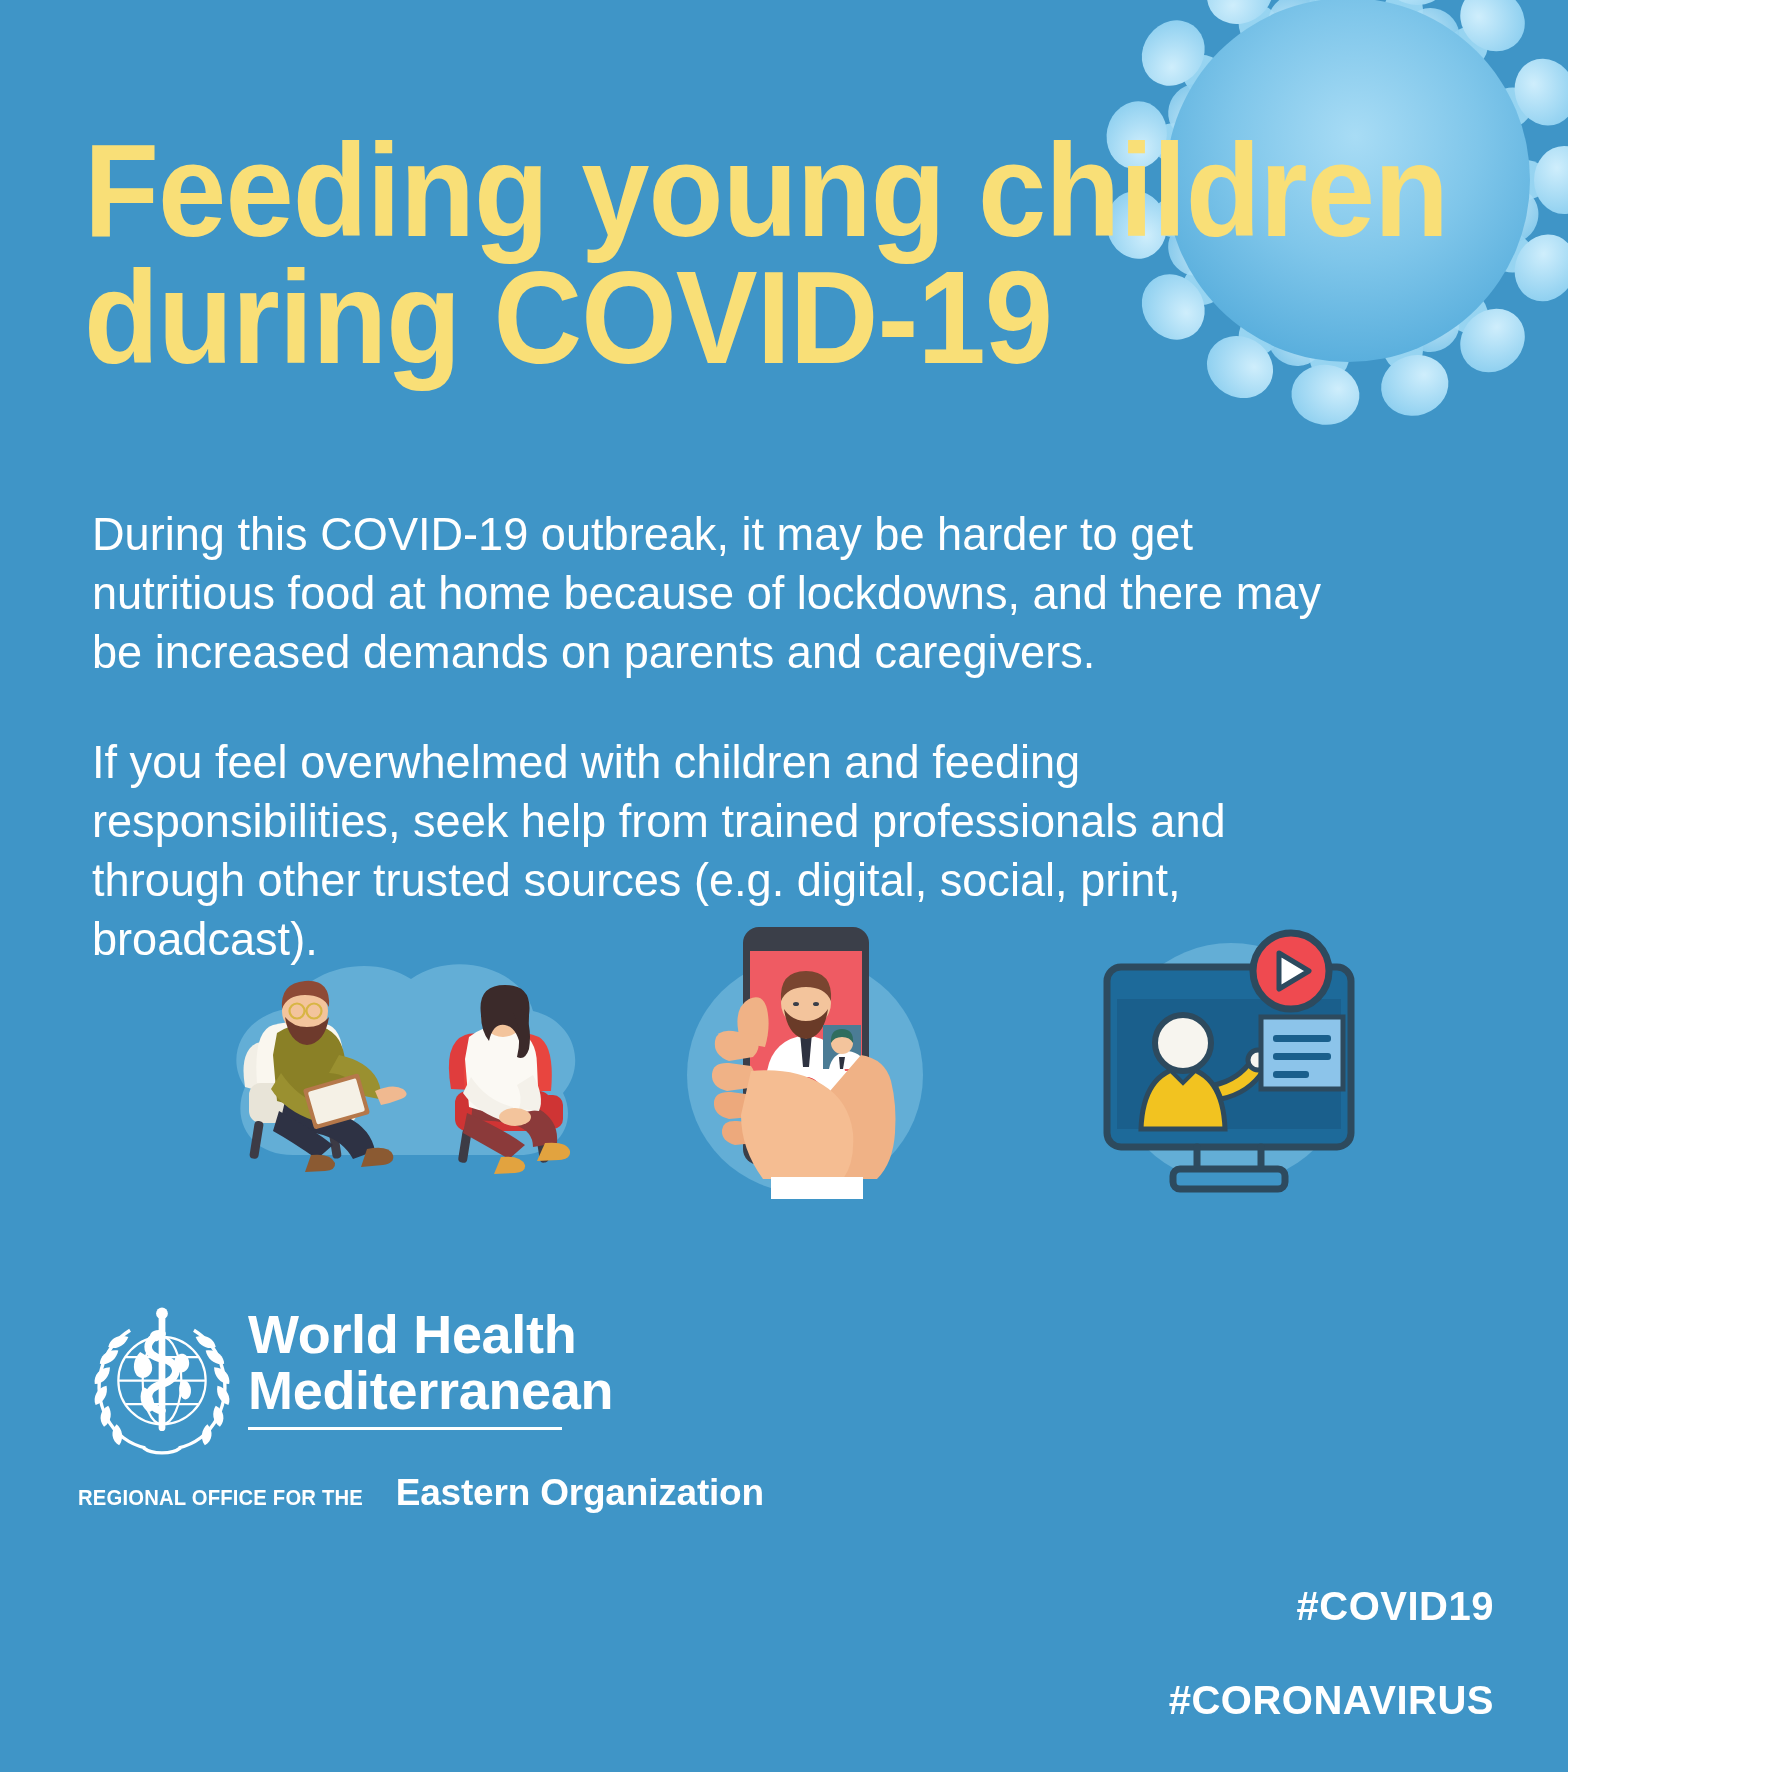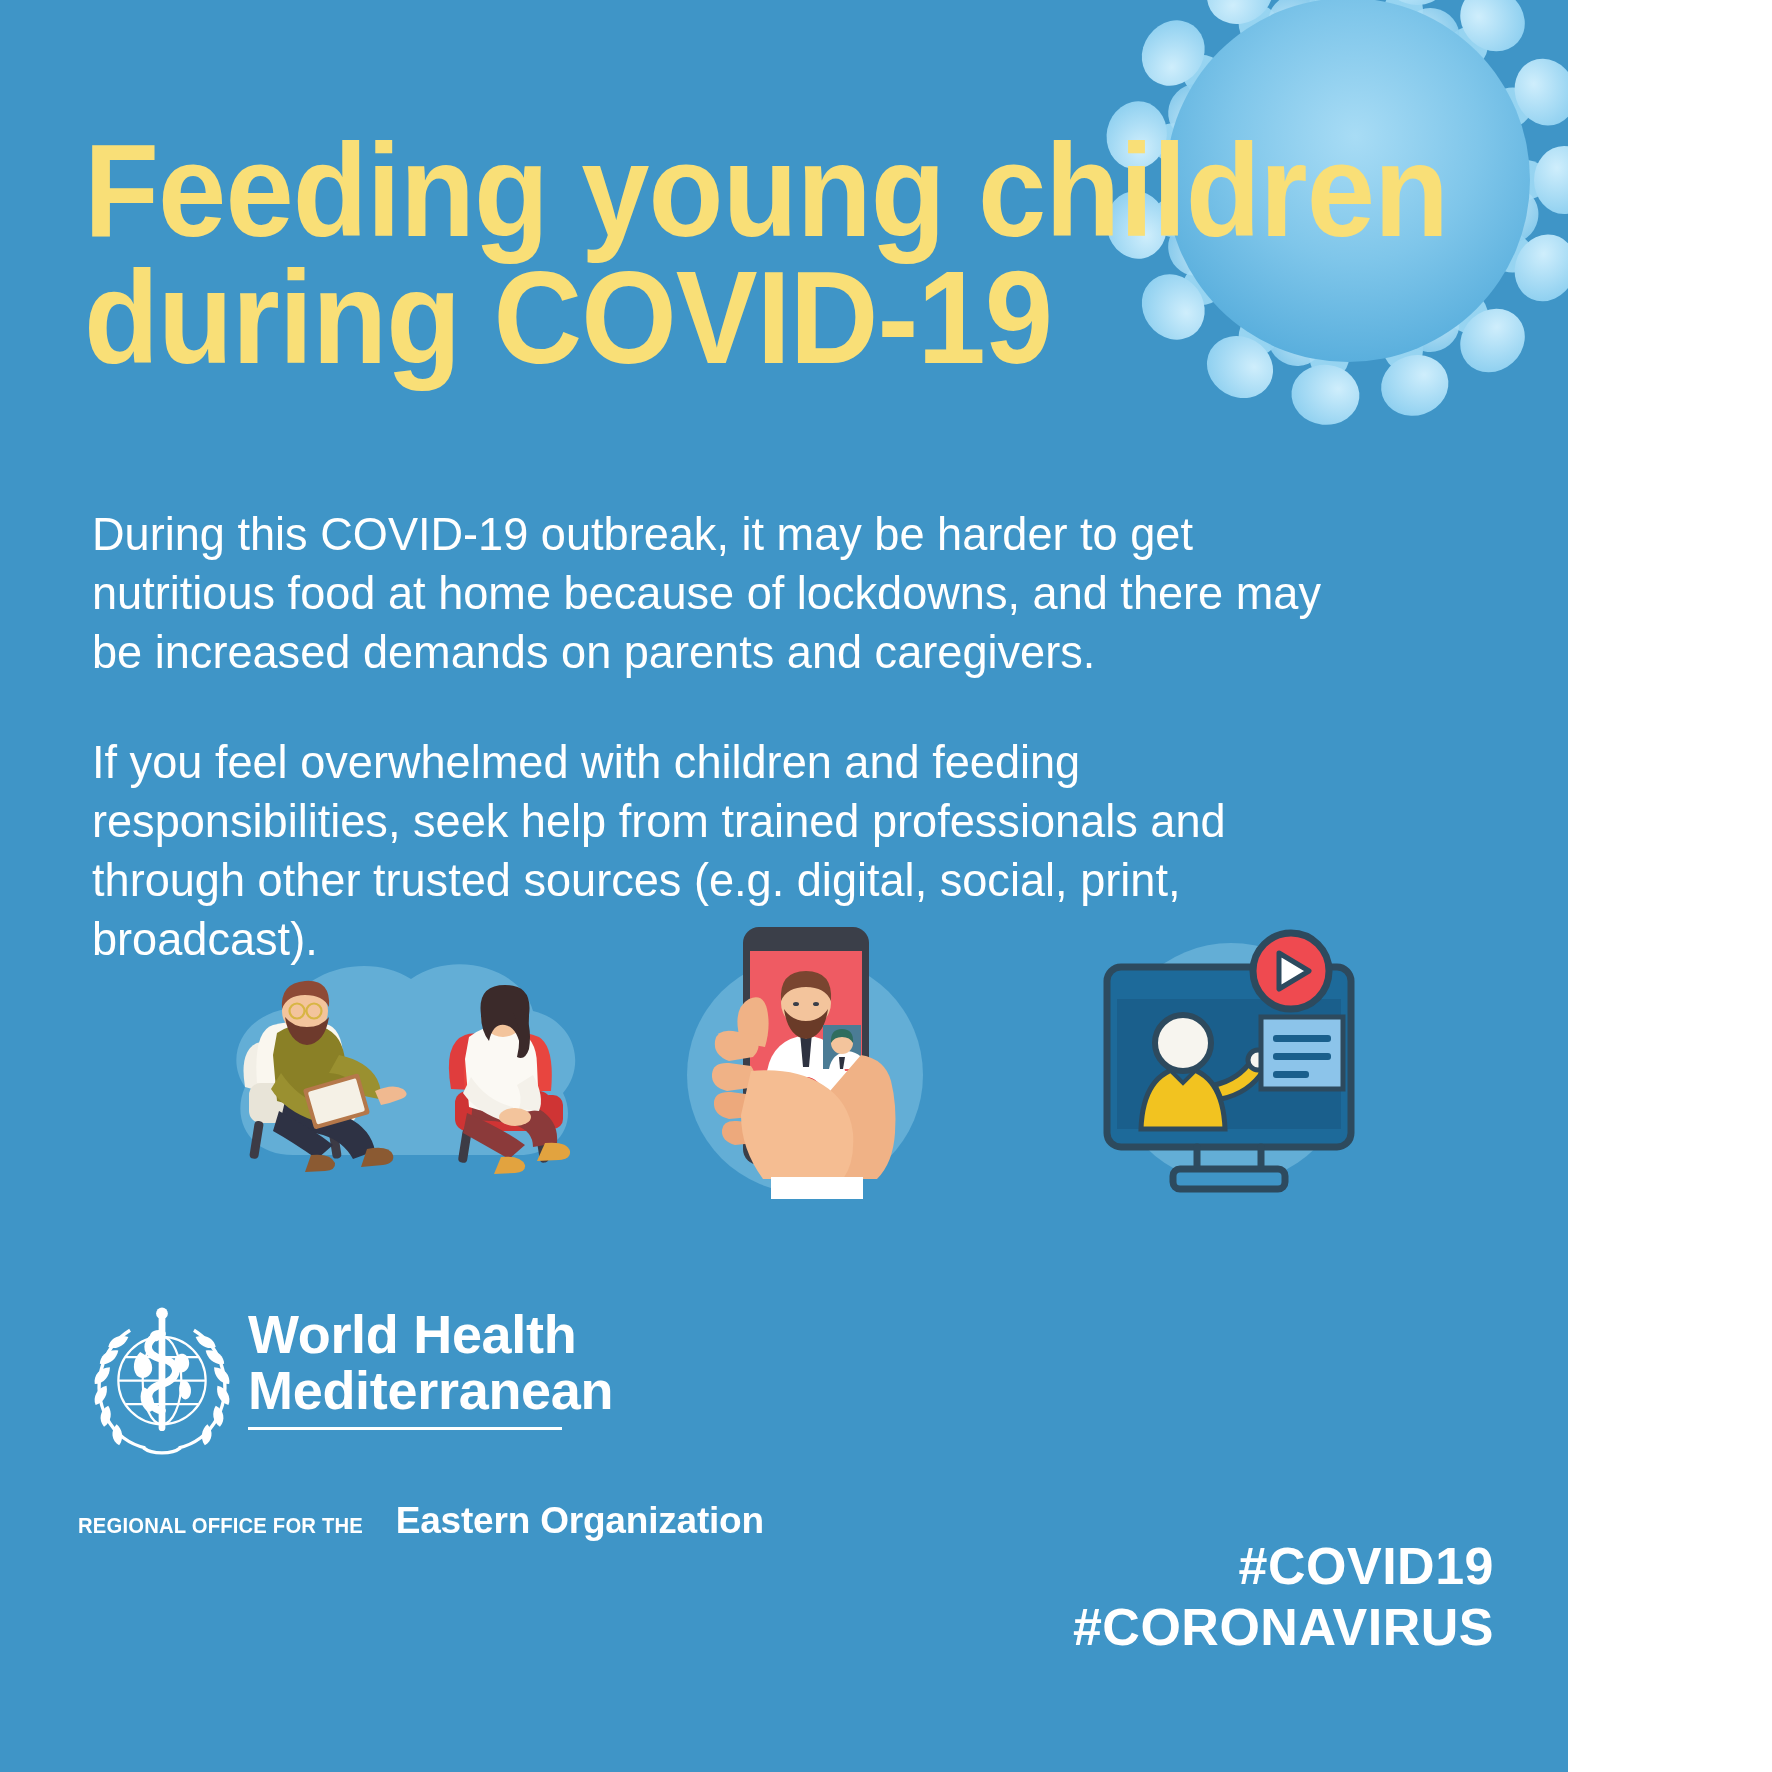--- a/index.html
+++ b/index.html
@@ -106,21 +106,21 @@
     letter-spacing: -0.3px;
     white-space: nowrap;
   }
   .who-rule {
     margin-top: 9px;
     height: 3px;
     background: #ffffff;
     width: 314px;
   }
   .who-sub {
-    margin-top: 32px;
+    margin-top: 4px;
     display: flex;
     align-items: baseline;
     white-space: nowrap;
   }
   .who-sub-small {
     color: #ffffff;
     font-family: "Liberation Sans Narrow", "Liberation Sans", sans-serif;
     font-weight: 700;
     font-size: 22px;
     letter-spacing: 0.2px;
@@ -140,23 +140,24 @@
   .hashtags {
     position: absolute;
     right: 74px;
     top: 1536px;
     text-align: right;
   }
   .hashtag {
     color: #ffffff;
     font-family: "Liberation Sans", sans-serif;
     font-weight: 700;
-    font-size: 52px;
+    font-size: 40px;
     line-height: 1.18;
     letter-spacing: 0.5px;
+    margin-top: 47px;
   }
 </style>
 </head>
 <body>
 
 <div id="poster">
 
   <div class="virus-wrap">
     <svg viewBox="0 0 720 720" xmlns="http://www.w3.org/2000/svg" aria-hidden="true">
       <defs>

